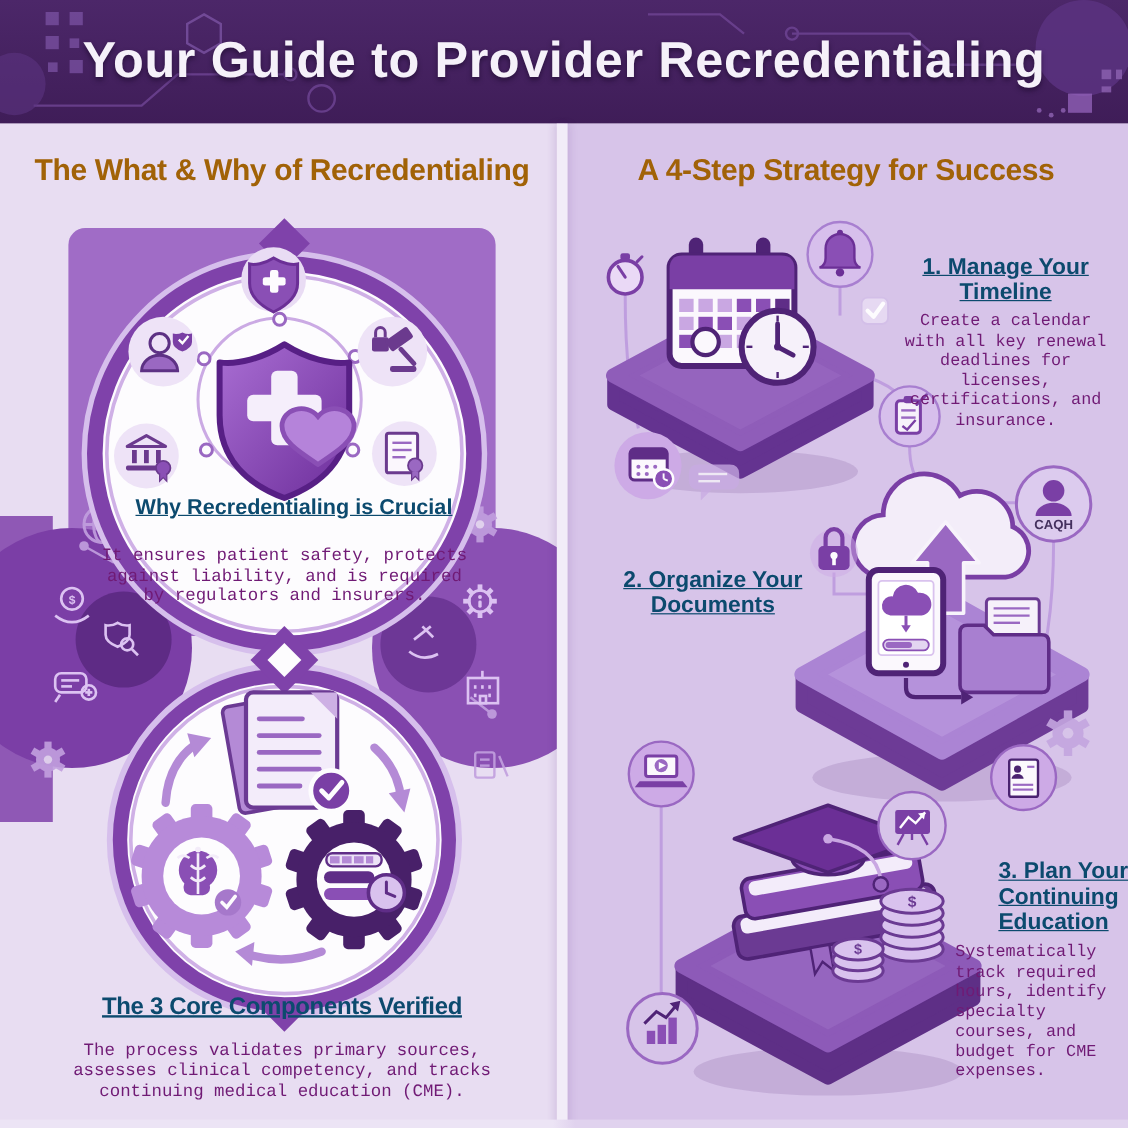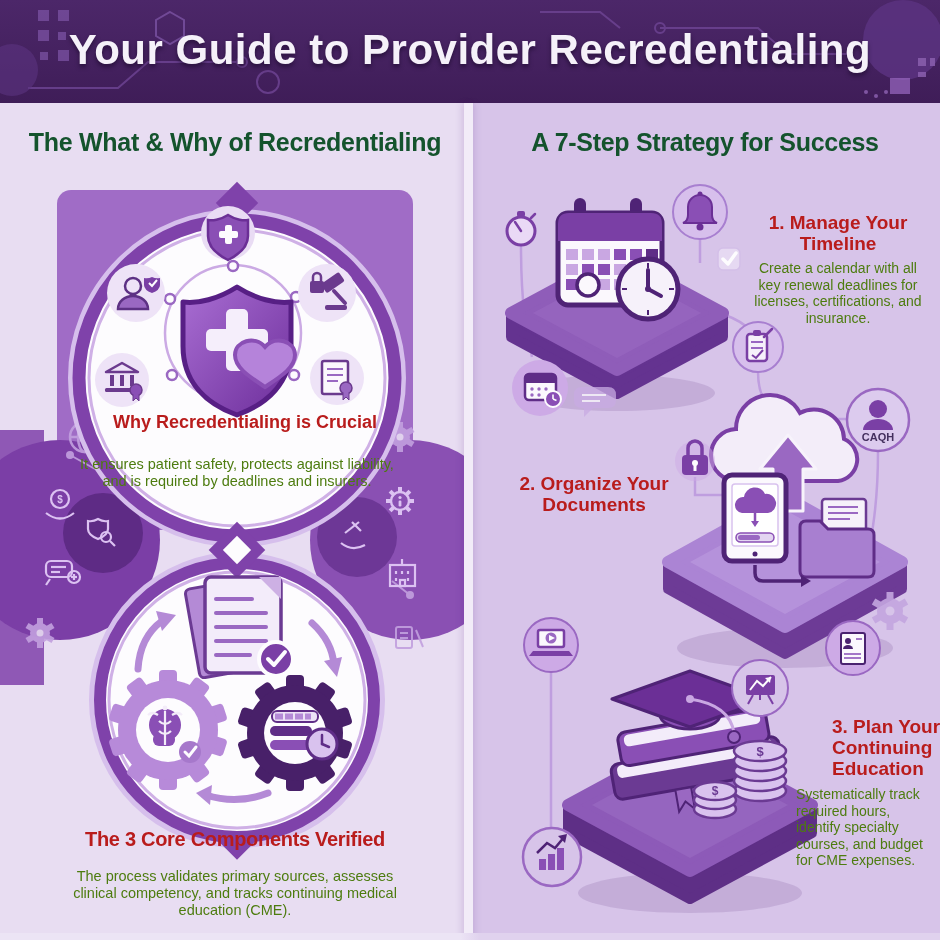--- a/index.html
+++ b/index.html
@@ -9,24 +9,24 @@
   .panel{position:absolute;top:103px;height:837px;}
   #left-panel{left:0;width:470px;background:#e8ddf2;}
   #right-panel{left:470px;width:470px;background:#d7c4e9;}
   #divider{left:464px;top:103px;width:9px;height:837px;background:#f2ecf8;
            box-shadow:-3px 0 6px rgba(90,40,130,.12),3px 0 6px rgba(90,40,130,.10);}
   #footer-strip{left:0;top:933px;width:940px;height:7px;
            background:linear-gradient(90deg,#ece4f5 0 49%,#e0d2ee 51%);}
   #header{left:0;top:0;width:940px;height:103px;background:linear-gradient(180deg,#4c2769,#3f1d58);padding-left:48px;}
   #main-title{left:0;top:26px;width:940px;text-align:center;color:#f5f1f9;font-size:42px;
            font-weight:700;letter-spacing:.5px;text-shadow:0 3px 4px rgba(20,5,35,.55);}
-  .panel-title{top:128px;width:470px;text-align:center;color:#14532d;font-size:25px;
+  .panel-title{top:128px;width:470px;text-align:center;color:#a16207;font-size:25px;
            font-weight:700;letter-spacing:-.3px;z-index:5;}
-  .h{color:#b91c1c;font-weight:700;z-index:5;}
-  .b{color:#4d7c0f;z-index:5;}
+  .h{color:#0c4a6e;font-weight:700;z-index:5;text-decoration:underline;}
+  .b{color:#701a75;z-index:5;font-family:Liberation Mono, monospace;}
   .ctr{text-align:center;}
   svg text{font-family:"Liberation Sans","DejaVu Sans",sans-serif;}
 </style>
 </head>
 <body>
 
 <div id="canvas">
 
   <div id="header" class="abs">
     <svg class="abs" style="left:0;top:0" width="940" height="103">
@@ -543,24 +543,24 @@
       <circle cx="82" cy="754" r="29" fill="#d7c4e9" stroke="#9a68c2" stroke-width="2.5"></circle>
       <rect x="69" y="756" width="7" height="11" fill="#8a4fb5"></rect>
       <rect x="78" y="751" width="7" height="16" fill="#8a4fb5"></rect>
       <rect x="87" y="745" width="7" height="22" fill="#8a4fb5"></rect>
       <polyline points="67,750 77,740 85,745 95,733" stroke="#4f2376" stroke-width="2.5" fill="none"></polyline>
       <polygon points="97,731 88,733 95,740" fill="#4f2376"></polygon>
     </g>
   </svg>
 
   <div class="abs panel-title" style="left:0">The What &amp; Why of Recredentialing</div>
-  <div class="abs panel-title" style="left:470px">A 7-Step Strategy for Success</div>
+  <div class="abs panel-title" style="left:470px">A 4-Step Strategy for Success</div>
 
   <div class="abs h ctr" style="left:97px;top:412px;width:280px;font-size:18px;line-height:20px;text-align:right;">Why Recredentialing is Crucial</div>
-  <div class="abs b ctr" style="left:77px;top:456px;width:320px;font-size:14.5px;line-height:16.5px;">It ensures patient safety, protects against liability, and is required by deadlines and insurers.</div>
+  <div class="abs b ctr" style="left:77px;top:456px;width:320px;font-size:14.5px;line-height:16.5px;">It ensures patient safety, protects against liability, and is required by regulators and insurers.</div>
 
   <div class="abs h ctr" style="left:40px;top:828px;width:390px;font-size:20px;line-height:22px;letter-spacing:-.3px;">The 3 Core Components Verified</div>
   <div class="abs b ctr" style="left:57px;top:868px;width:356px;font-size:14.5px;line-height:17px;">The process validates primary sources, assesses clinical competency, and tracks continuing medical education (CME).</div>
 
   <div class="abs h ctr" style="left:748px;top:212px;width:180px;font-size:19px;line-height:21px;">1. Manage Your Timeline</div>
   <div class="abs b ctr" style="left:749px;top:260px;width:178px;font-size:14px;line-height:16.5px;">Create a calendar with all key renewal deadlines for licenses, certifications, and insurance.</div>
 
   <div class="abs h ctr" style="left:500px;top:473px;width:188px;font-size:19px;line-height:21px;">2. Organize Your Documents</div>
 
   <div class="abs h" style="left:796px;top:716px;width:138px;font-size:19px;line-height:21px;margin-left:36px;">3. Plan Your Continuing Education</div>

